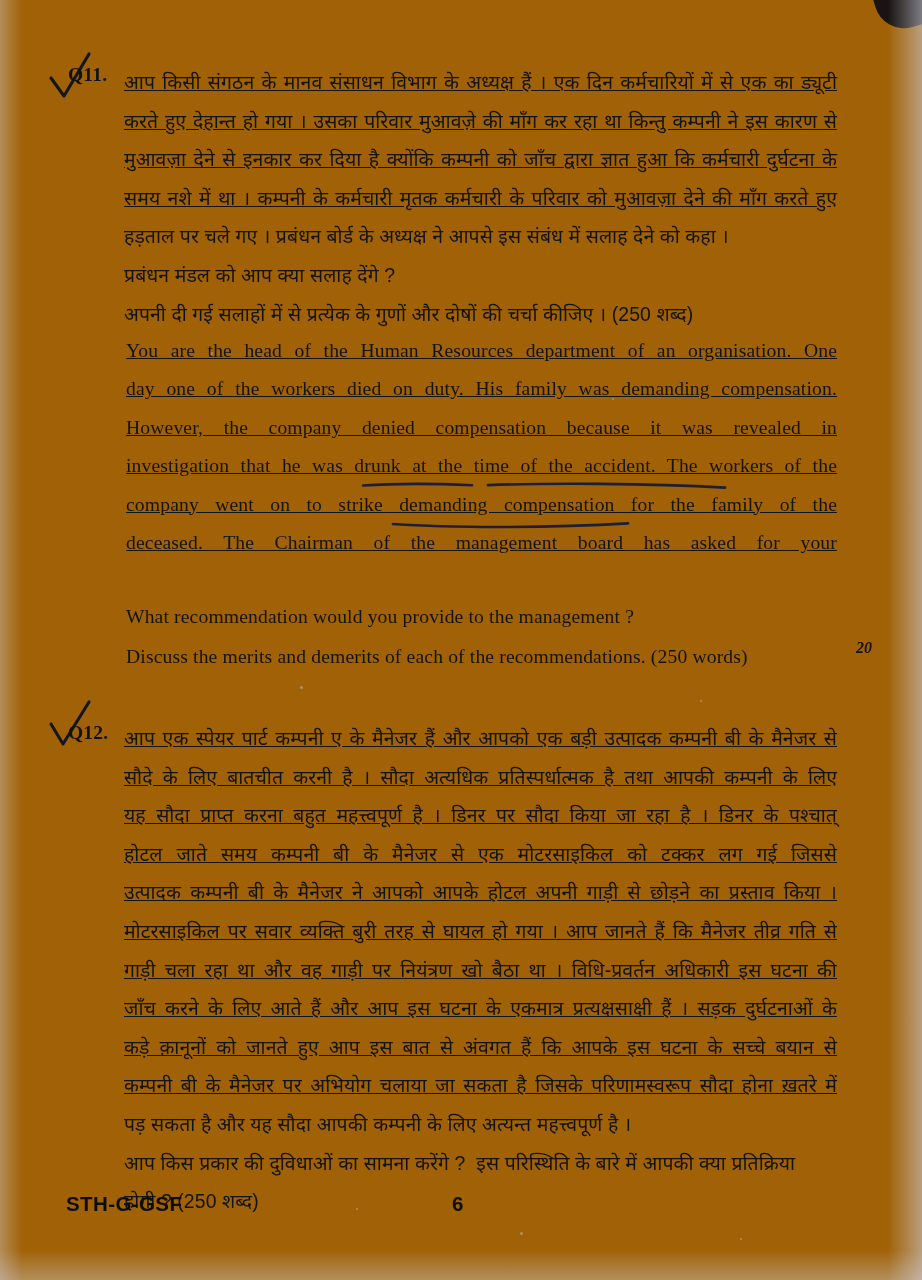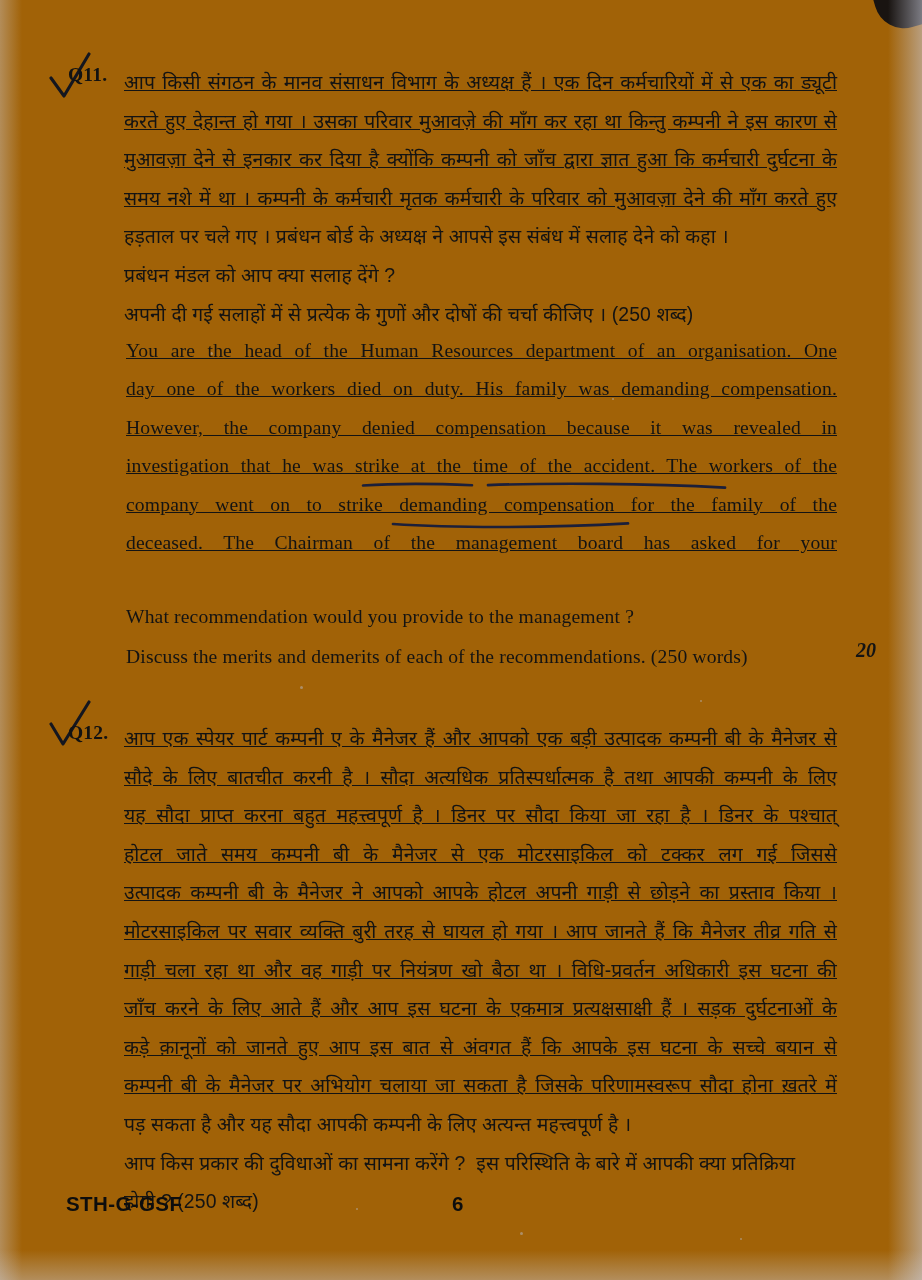--- a/index.html
+++ b/index.html
@@ -111,21 +111,21 @@
     position: absolute;
     height: 6px;
     overflow: visible;
   }
   .pen-underline svg { display: block; overflow: visible; }
 
   .marks {
     position: absolute;
     font-style: italic;
     font-weight: bold;
-    font-size: 20px;
+    font-size: 16px;
     font-family: "Liberation Serif", serif;
     color: #141414;
   }
 
   .footer-code {
     position: absolute;
     left: 66px;
     top: 1192px;
     font-family: "Liberation Sans", "DejaVu Sans", sans-serif;
     font-weight: bold;
@@ -176,21 +176,21 @@
     <span class="justline">समय नशे में था । कम्पनी के कर्मचारी मृतक कर्मचारी के परिवार को मुआवज़ा देने की माँग करते हुए</span>
     <span class="plainline">हड़ताल पर चले गए । प्रबंधन बोर्ड के अध्यक्ष ने आपसे इस संबंध में सलाह देने को कहा ।</span>
     <span class="plainline">प्रबंधन मंडल को आप क्या सलाह देंगे ?</span>
     <span class="plainline">अपनी दी गई सलाहों में से प्रत्येक के गुणों और दोषों की चर्चा कीजिए । (250 शब्द)</span>
   </div>
 
   <div class="qblock en" style="left:126px;top:332px;width:711px;">
     <span class="justline">You are the head of the Human Resources department of an organisation. One</span>
     <span class="justline">day one of the workers died on duty. His family was demanding compensation.</span>
     <span class="justline">However, the company denied compensation because it was revealed in</span>
-    <span class="justline">investigation that he was strike at the time of the accident. The workers of the</span>
+    <span class="justline">investigation that he was drunk at the time of the accident. The workers of the</span>
     <span class="justline">company went on to strike demanding compensation for the family of the</span>
     <span class="justline">deceased. The Chairman of the management board has asked for your</span>
   </div>
 
   <div class="pen-underline" style="left:362px;top:481px;width:112px;">
     <svg width="112" height="9" viewBox="0 0 112 9" preserveAspectRatio="none">
       <path d="M1 4.5 C 28 2.6, 70 2.4, 110 4.2" fill="none" stroke="#1b1f3a" stroke-width="2.6" stroke-linecap="round"></path>
     </svg>
   </div>
   <div class="pen-underline" style="left:487px;top:481px;width:243px;">

